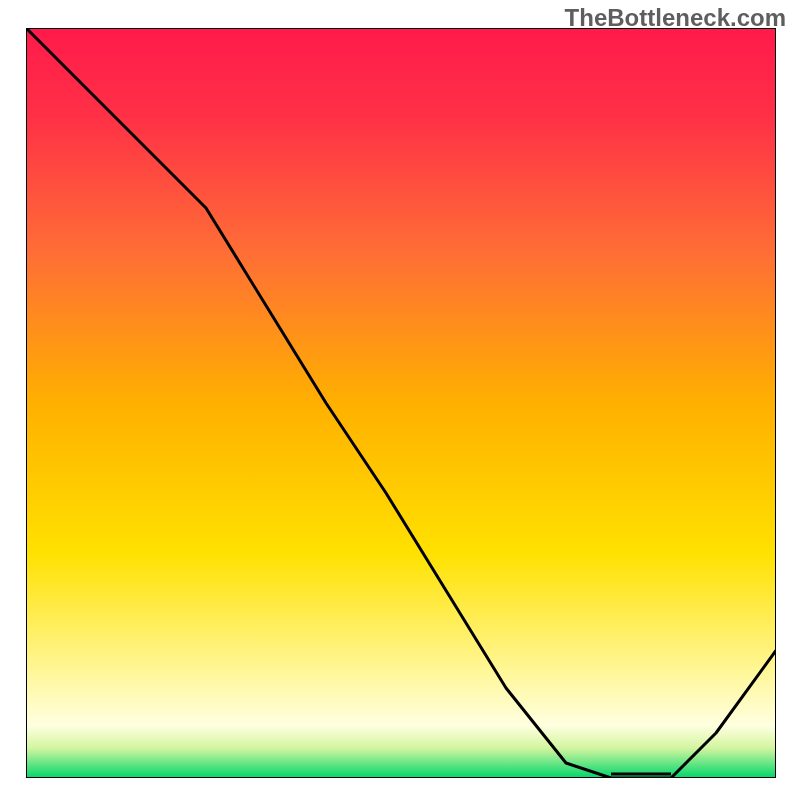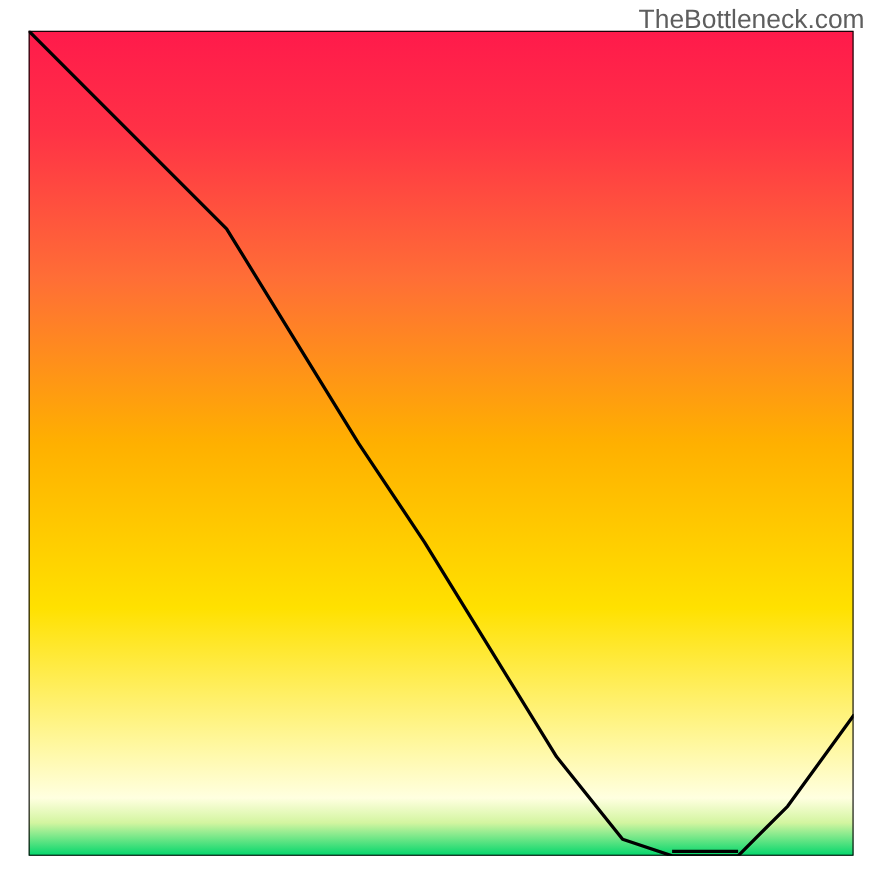--- a/index.html
+++ b/index.html
@@ -14,21 +14,21 @@
   .wrap {
     position: relative;
     width: 800px;
     height: 800px;
   }
   .watermark {
     position: absolute;
     top: 4px;
     right: 14px;
     font-size: 24px;
-    font-weight: 400;
+    font-weight: 700;
     color: #5e5e5e;
     letter-spacing: 0px;
     z-index: 4;
     text-align: right;
   }
   .plot {
     position: absolute;
     left: 26px;
     top: 28px;
     width: 750px;

